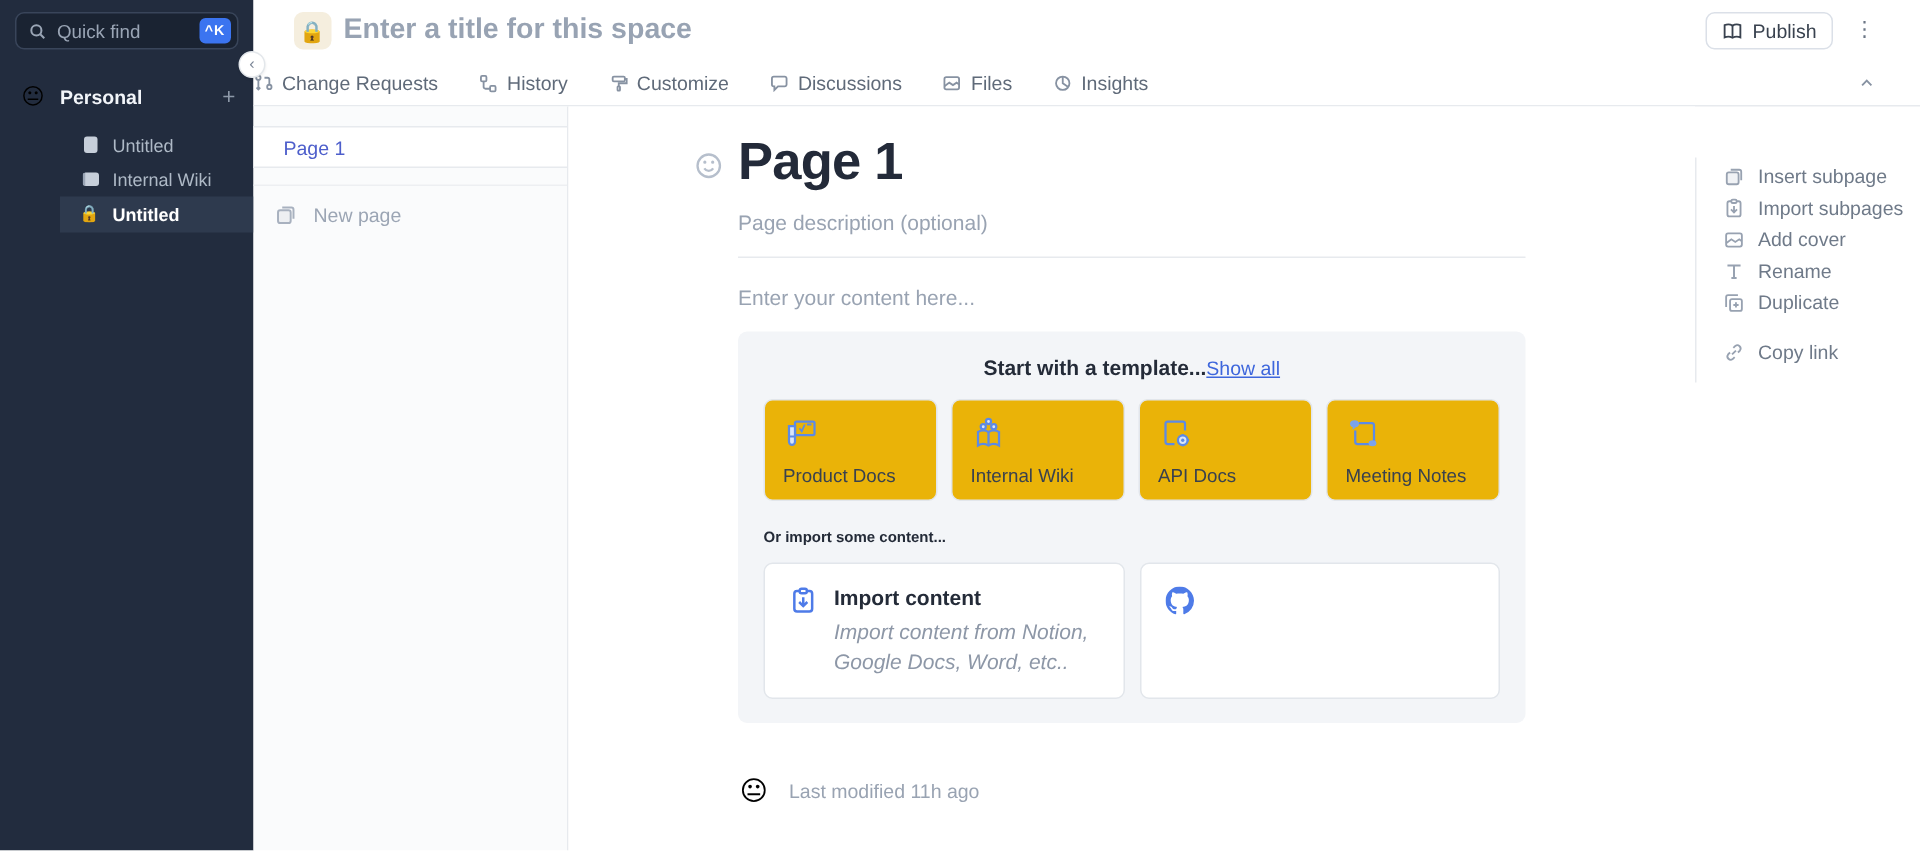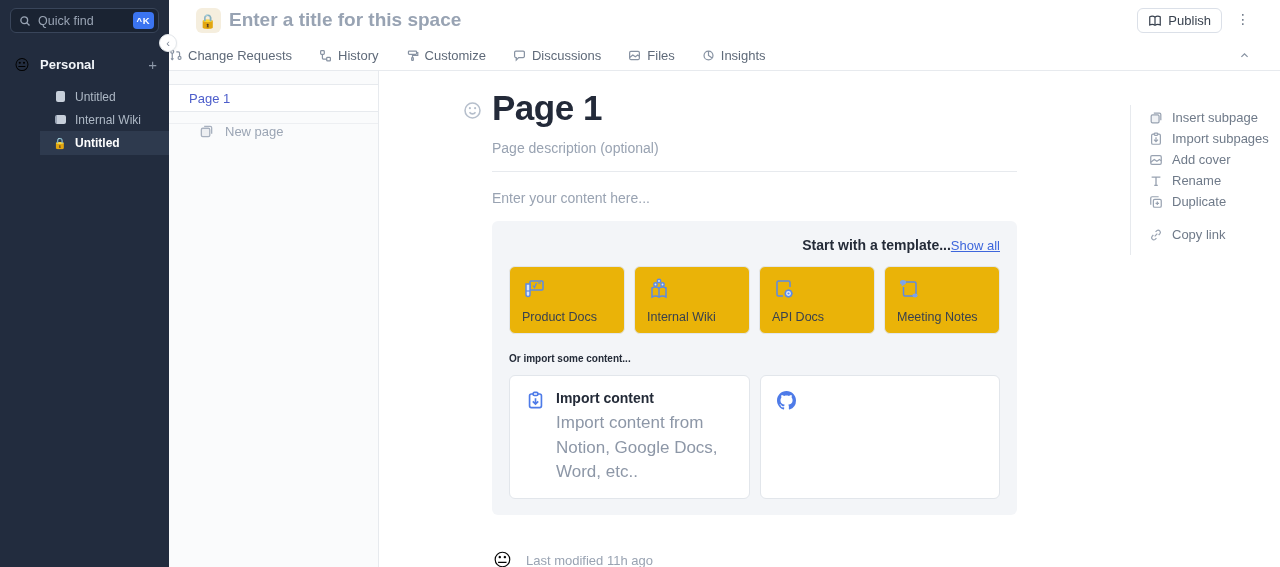--- a/index.html
+++ b/index.html
@@ -48,49 +48,49 @@
   .tab svg { color:#8792A2; }
   .tab-collapse { position:absolute; right:30px; color:#8792A2; cursor:pointer; display:flex; }
 
   
   .pagelist { position:absolute; left:169px; top:71px; width:210px; bottom:0; background:#FAFBFC;
     border-right:1px solid #E7EAEE; }
   .page-item { margin-top:13px; height:28px; background:#fff; border-top:1px solid #E7EAEE;
     border-bottom:1px solid #E7EAEE; display:flex; align-items:center; padding-left:20px;
     color:#4D5ECB; font-size:13px; cursor:pointer; }
   .pagelist-divider { margin-top:11px; border-bottom:1px solid #EDEFF2; }
-  .new-page { margin-top:0; display:flex; align-items:center; gap:11px; padding-left:30px;
+  .new-page { margin-top:12px; display:flex; align-items:center; gap:11px; padding-left:14px;
     color:#9BA5B4; font-size:13px; cursor:pointer; }
   .new-page svg { color:#A8B1BF; }
 
   
   .content { position:absolute; left:379px; top:71px; width:751px; bottom:0; background:#fff; overflow:hidden; }
   .doc { position:relative; margin:17px 0 0 113px; width:525px; }
   .emoji-pick { position:absolute; left:-29px; top:13px; color:#B6BFCC; cursor:pointer; display:flex; }
   .doc h1 { font-size:35px; font-weight:bold; color:#232A39; letter-spacing:-.5px; cursor:text; }
   .desc-ph { margin-top:12px; font-size:14px; color:#99A3B2; cursor:text; }
   .doc-divider { margin-top:15px; border-top:1px solid #E7EAEE; }
   .content-ph { margin-top:18px; font-size:14px; color:#99A3B2; cursor:text; }
 
   .panel { margin-top:15px; background:#F3F5F8; border-radius:6px; padding:16px 17px 16px 17px; }
-  .panel-head { display:flex; justify-content:flex-end; align-items:baseline; }
+  .panel-head { display:flex; justify-content:center; align-items:baseline; }
   .panel-head b { font-size:14px; color:#242B38; }
   .show-all { font-size:13px; color:#3D66DC; text-decoration:underline; cursor:pointer; }
   .tmpl-row { margin-top:13px; display:flex; gap:9px; }
   .tmpl-card { flex:1; height:68px; background:#eab308; border:1px solid #E2E6EB; border-radius:6px;
     padding:10px 12px 9px 12px; display:flex; flex-direction:column; justify-content:space-between; cursor:pointer; }
   .tmpl-card svg { color:#5C8AE6; }
   .tmpl-label { font-size:12.5px; color:#39414E; }
   .import-head { margin-top:19px; font-size:10px; color:#242B38; font-weight:bold; }
   .import-row { margin-top:11px; display:flex; gap:10px; }
   .import-card { flex:1; background:#fff; border:1px solid #E2E6EB; border-radius:6px;
     padding:14px 14px 13px 16px; display:flex; gap:11px; cursor:pointer; }
   .import-card .ic { color:#4E7BE8; flex:0 0 auto; margin-top:1px; }
   .import-title { font-size:14px; font-weight:bold; color:#242B38; }
-  .import-desc { margin-top:5px; font-size:17px; color:#8D97A7; line-height:1.45; width:175px; }
+  .import-desc { margin-top:5px; font-size:14px; color:#8D97A7; line-height:1.45; width:175px;font-style:italic; }
 
   .lastmod { margin:35px 0 0 113px; display:flex; align-items:center; gap:13px; }
   .lastmod-avatar { width:21px; height:21px; border-radius:50%; display:flex; align-items:center;
     justify-content:center; font-size:18px; filter:grayscale(1); line-height:1; }
   .lastmod-text { font-size:13px; color:#99A3B2; }
 
   
   .actions { position:absolute; left:1130px; top:105px; width:150px; border-left:1px solid #E7EAEE; padding:2px 0 10px 0; }
   .action { height:21px; display:flex; align-items:center; gap:9px; padding-left:18px; font-size:13px;
     color:#6F7A89; cursor:pointer; }

